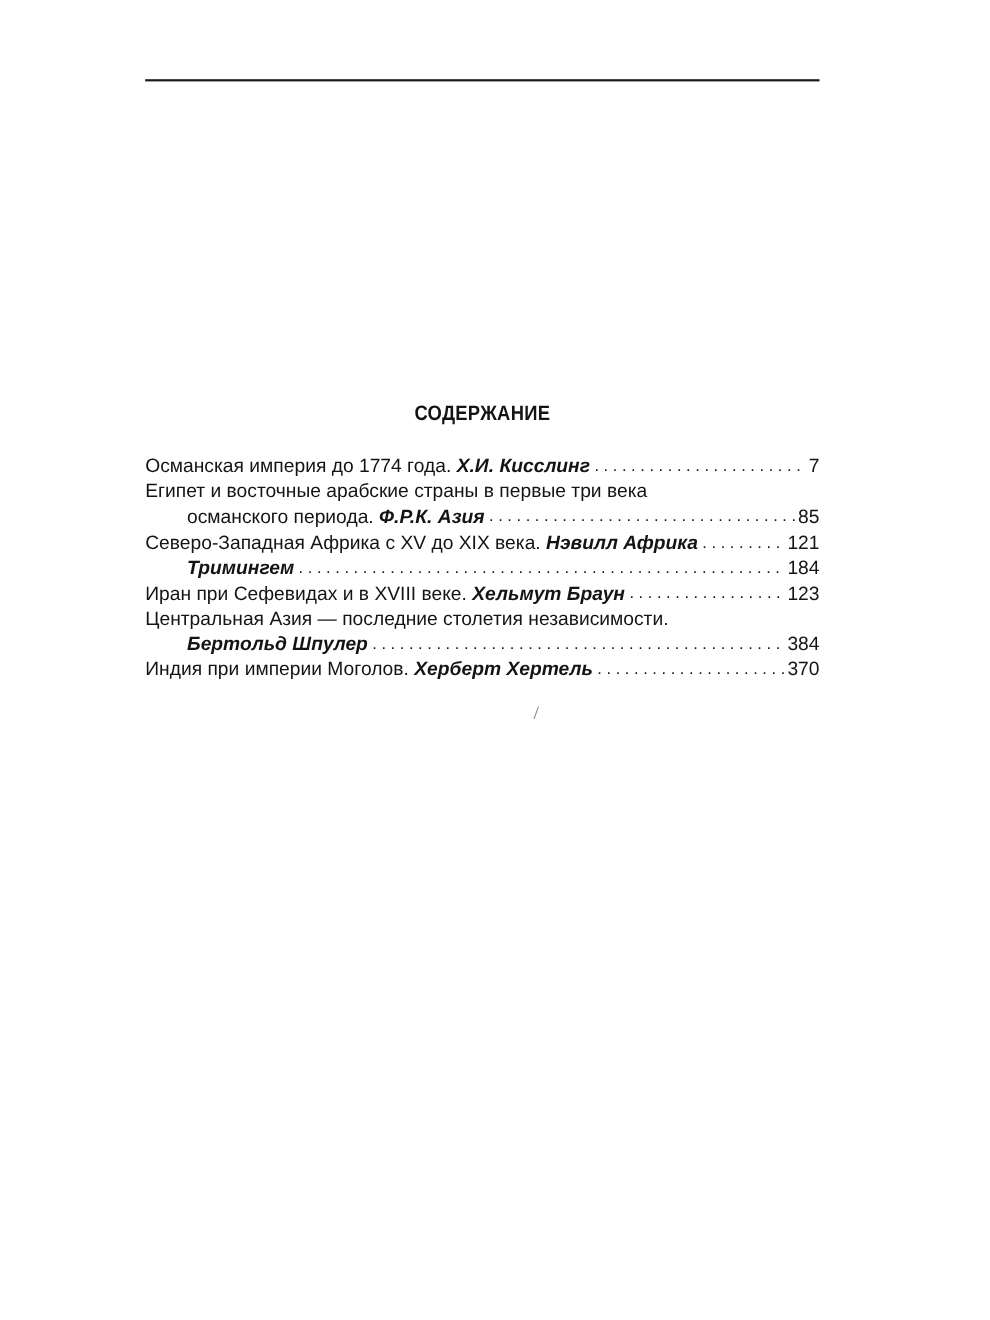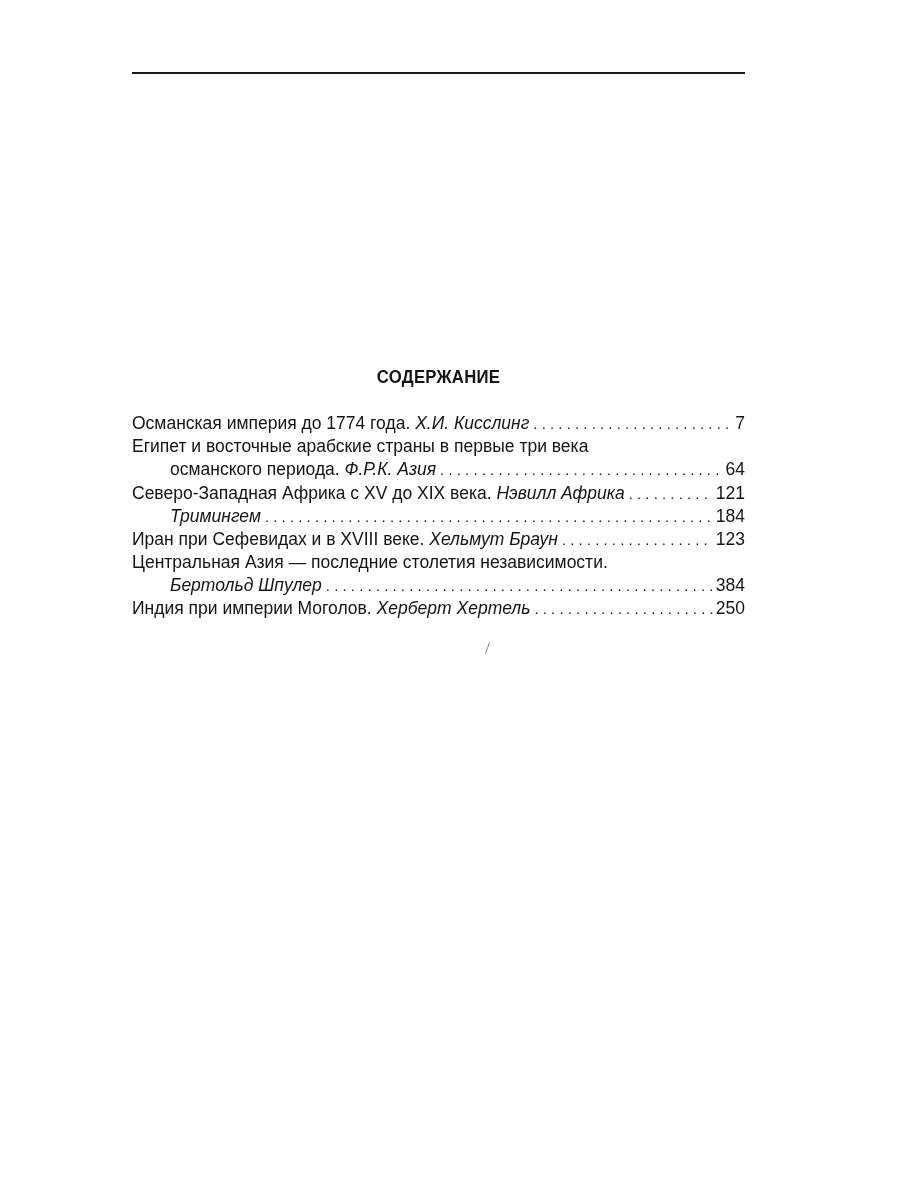--- a/index.html
+++ b/index.html
@@ -17,21 +17,21 @@
     position: absolute; left: 132px; top: 366px; width: 613px;
     text-align: center; font-weight: bold; font-size: 19px;
     letter-spacing: 0.3px; transform: scaleX(0.88); transform-origin: center;
   }
   .toc {
     position: absolute; left: 132px; top: 412px; width: 613px;
     font-size: 17.5px; line-height: 23.2px;
   }
   .line { display: flex; align-items: flex-end; white-space: nowrap; height: 23.2px; }
   .indent { padding-left: 38px; }
-  .author { font-style: italic; }
+  .author { font-style: italic; font-weight: bold; }
   .leader {
     flex: 1 1 auto; overflow: hidden; margin: 0 3px 0 4px;
     letter-spacing: 4.4px; font-size: 15px;
   }
   .leader::before {
     content: ". . . . . . . . . . . . . . . . . . . . . . . . . . . . . . . . . . . . . . . . . . . . . . . . . . . . . . . . . . . . . . . . . . . . . . . . . . . . . . . . . .";
     letter-spacing: 0px;
   }
   .page { flex: 0 0 auto; }
   .mark {
@@ -53,21 +53,21 @@
     <span class="leader"></span>
     <span class="page">7</span>
   </div>
 
   <div class="line">
     <span>Египет и восточные арабские страны в первые три века</span>
   </div>
   <div class="line indent">
     <span>османского периода.</span>&nbsp;<span class="author">Ф.Р.К. Азия</span>
     <span class="leader"></span>
-    <span class="page">64</span>
+    <span class="page">85</span>
   </div>
 
   <div class="line">
     <span>Северо-Западная Африка с XV до XIX века.</span>&nbsp;<span class="author">Нэвилл Африка</span>
     <span class="leader"></span>
     <span class="page">121</span>
   </div>
 
   <div class="line indent">
     <span class="author">Тримингем</span>
@@ -86,18 +86,18 @@
   </div>
   <div class="line indent">
     <span class="author">Бертольд Шпулер</span>
     <span class="leader"></span>
     <span class="page">384</span>
   </div>
 
   <div class="line">
     <span>Индия при империи Моголов.</span>&nbsp;<span class="author">Херберт Хертель</span>
     <span class="leader"></span>
-    <span class="page">250</span>
+    <span class="page">370</span>
   </div>
 
 </div>
 
 <div class="mark"></div>
 
 </body></html>

